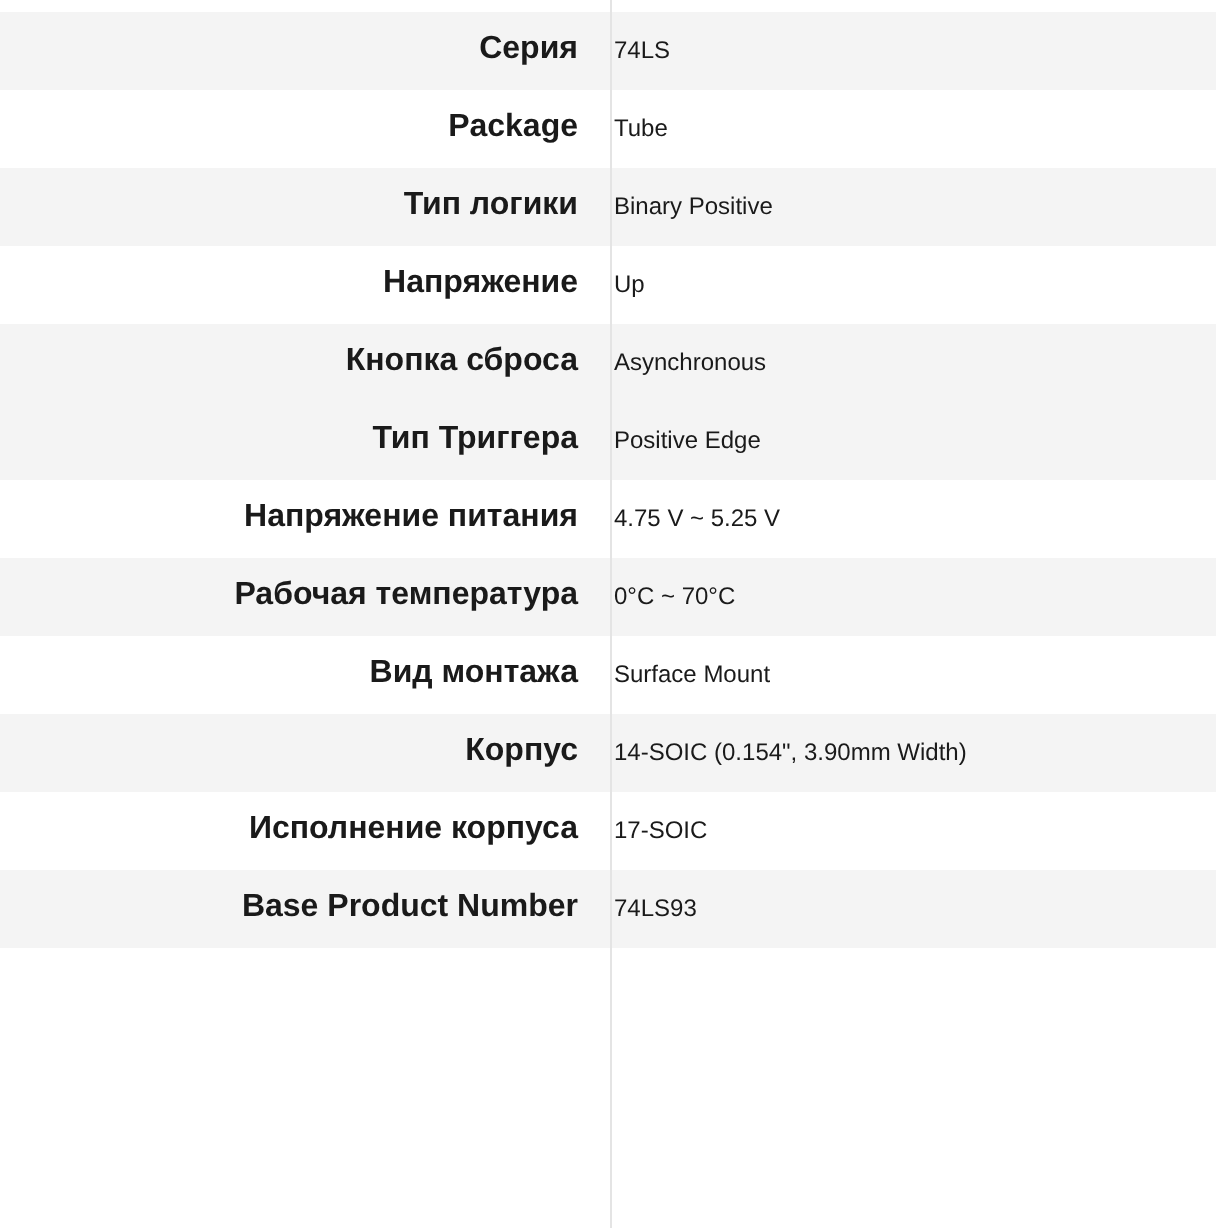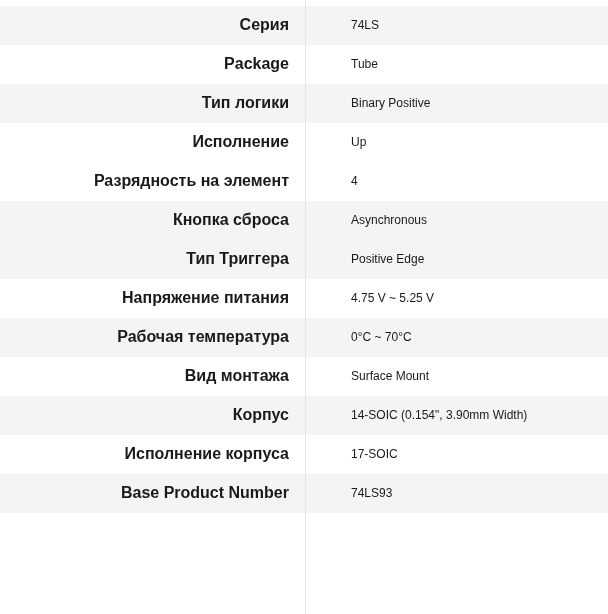--- a/index.html
+++ b/index.html
@@ -33,21 +33,20 @@
     background: var(--divider);
     z-index: 2;
   }
   .row {
     display: flex;
     align-items: flex-start;
     min-height: 39px;
     padding-top: 8px;
     padding-bottom: 9px;
     background: var(--row-alt);
-    gap: 44px;
   }
   .row.stripe { background: var(--stripe); }
   .cell-label {
     width: 305px;
     flex: 0 0 305px;
     padding-left: 72px;   
     padding-right: 16px;
     text-align: right;
     font-size: 16px;
     font-weight: 700;
@@ -80,29 +79,25 @@
     <div class="cell-label">Package</div>
     <div class="cell-value">Tube</div>
   </div>
 
   <div class="row stripe">
     <div class="cell-label">Тип логики</div>
     <div class="cell-value">Binary Positive</div>
   </div>
 
   <div class="row">
-    <div class="cell-label">Исполнение</div>
+    <div class="cell-label">Напряжение</div>
     <div class="cell-value">Up</div>
   </div>
 
 
-  <div class="row">
-    <div class="cell-label">Разрядность на элемент</div>
-    <div class="cell-value">4</div>
-  </div>
 
   <div class="row stripe">
     <div class="cell-label">Кнопка сброса</div>
     <div class="cell-value">Asynchronous</div>
   </div>
 
 
   <div class="row stripe">
     <div class="cell-label">Тип Триггера</div>
     <div class="cell-value">Positive Edge</div>

